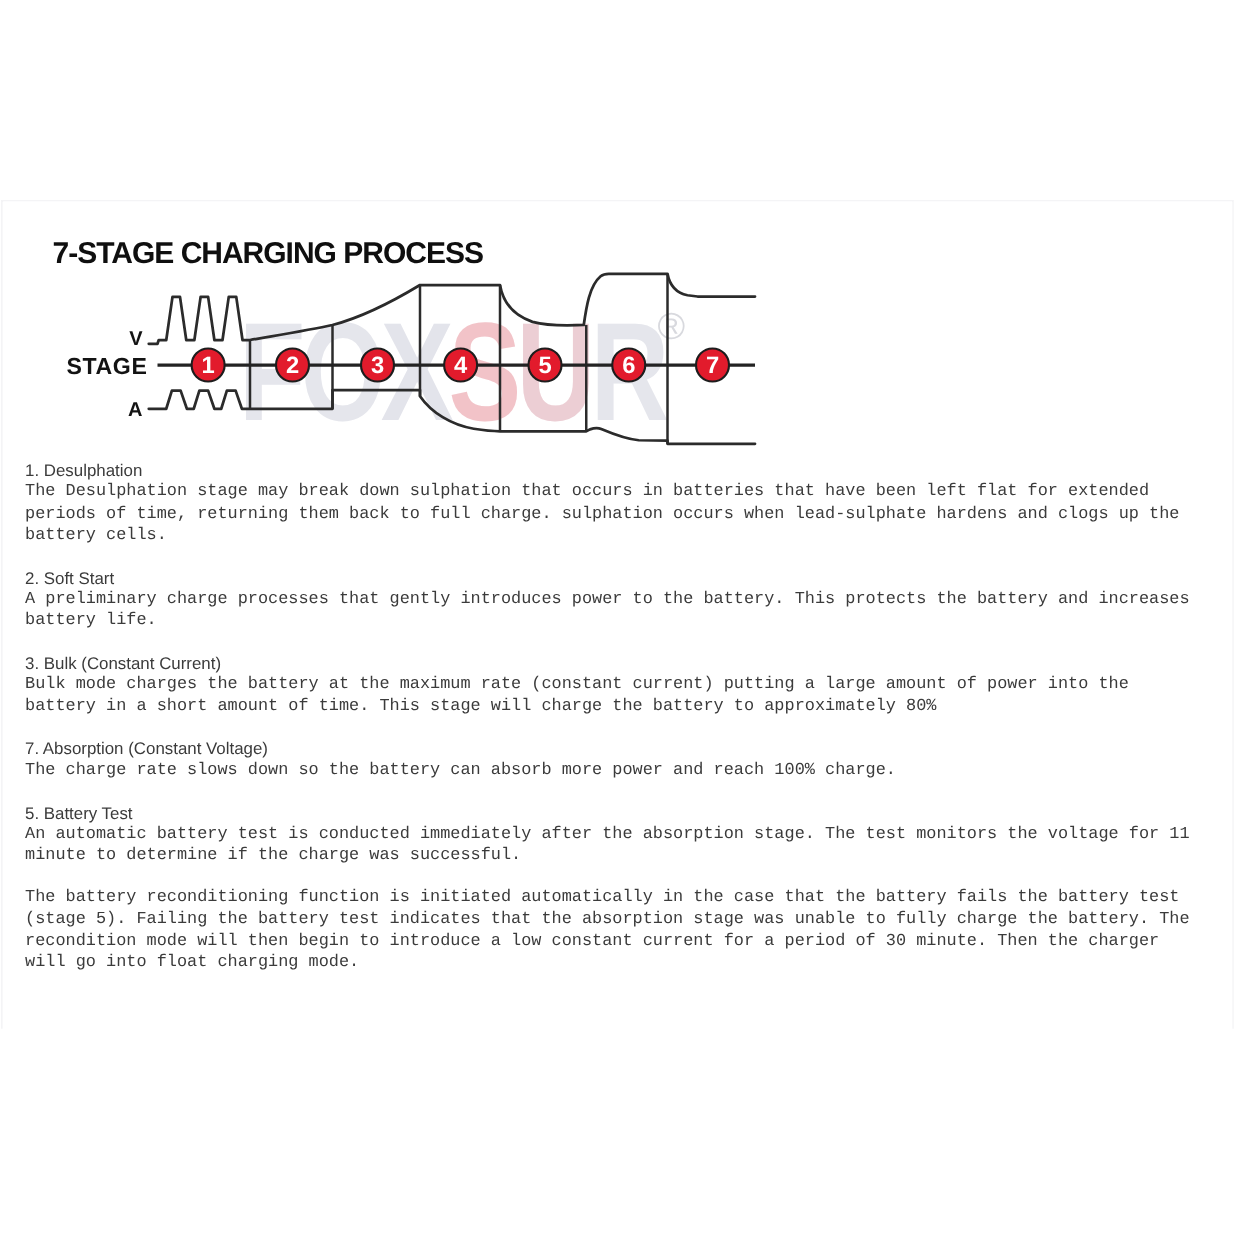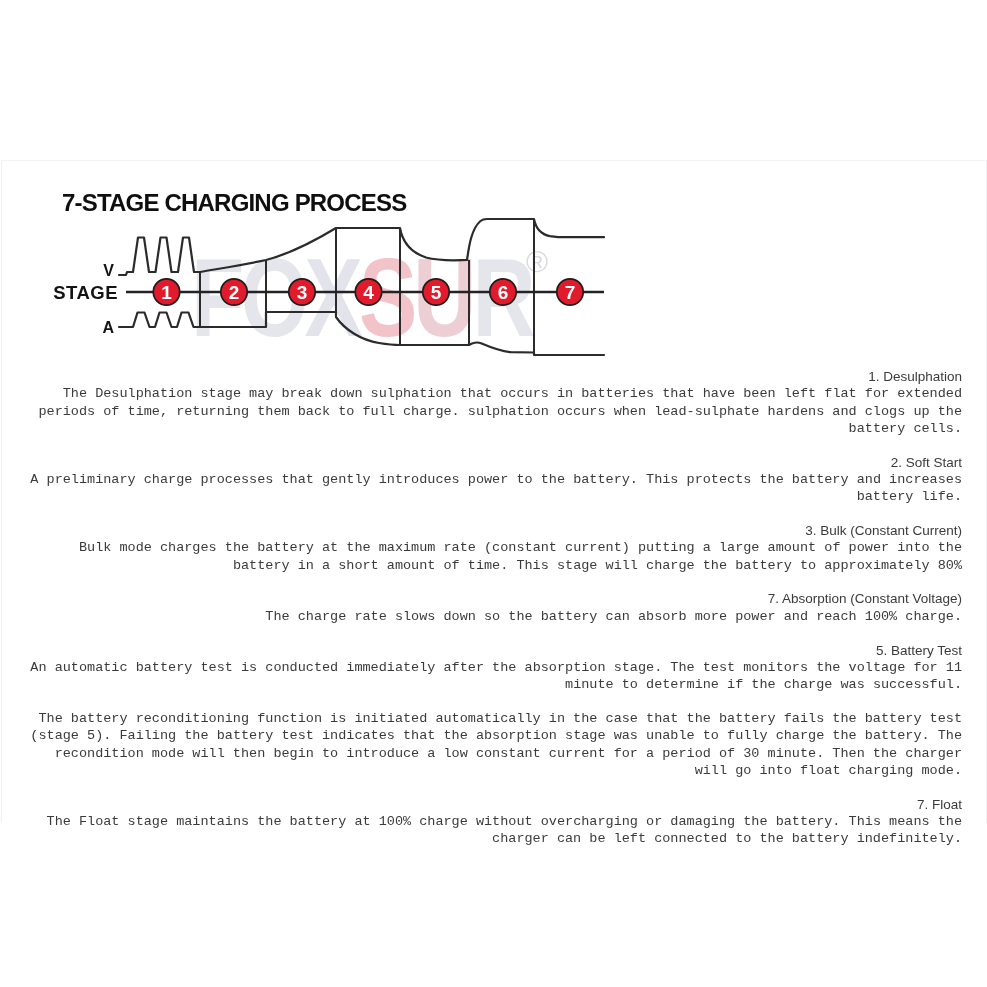--- a/index.html
+++ b/index.html
@@ -8,21 +8,21 @@
     font-family:"Liberation Sans",sans-serif;overflow:hidden;
   }
   .frame{
     position:absolute;left:1px;top:160px;width:984px;height:662px;
     border-left:1px solid #f1f1f3;border-right:1px solid #f1f1f3;border-top:1px solid #f4f4f6;
     pointer-events:none;
   }
   .page-title{
     position:absolute;left:42px;top:175px;
     font-size:24px;font-weight:700;letter-spacing:-0.8px;color:#0f0f0f;
-    white-space:nowrap;line-height:1;margin-left:20px;
+    white-space:nowrap;line-height:1;
   }
   .watermark{
     position:absolute;left:191px;top:242px;z-index:1;
     font-size:112px;font-weight:700;line-height:1;letter-spacing:-5px;
     transform:scaleX(0.78);transform-origin:left top;white-space:nowrap;
     user-select:none;
   }
   .watermark-reg{
     position:absolute;left:526px;top:247px;z-index:1;
     font-size:30px;color:#d8d9de;line-height:1;font-weight:400;
@@ -32,21 +32,21 @@
   .boundary{fill:none;stroke:#2b2b2b;stroke-width:2;}
   .stage-axis{stroke:#232323;stroke-width:2.6;}
   .axis-lab{font:700 16px "Liberation Sans",sans-serif;fill:#131313;}
   .axis-lab-big{font:700 18.5px "Liberation Sans",sans-serif;fill:#131313;letter-spacing:0.5px;}
   .stage-circle{stroke:#1d1d1d;stroke-width:1.7;}
   .stage-num{font:700 19px "Liberation Sans",sans-serif;fill:#ffffff;text-anchor:middle;}
   .sections{
     position:absolute;left:20px;top:368px;width:942px;z-index:3;
     font-size:13.5px;line-height:17.3px;color:#3b3b3b;
   }
-  .section{margin:0 0 16.5px 0;text-align:right;}
+  .section{margin:0 0 16.5px 0;}
   .section-heading{display:block;}
   .section-body{display:block;font-family:Liberation Mono, monospace;}
 </style>
 </head>
 <body>
 
 <div class="frame"></div>
 
 <h1 class="page-title">7-STAGE CHARGING PROCESS</h1>
 
@@ -137,17 +137,13 @@
     <span class="section-heading">7. Absorption (Constant Voltage)</span>
     <span class="section-body">The charge rate slows down so the battery can absorb more power and reach 100% charge.</span>
   </div>
   <div class="section">
     <span class="section-heading">5. Battery Test</span>
     <span class="section-body">An automatic battery test is conducted immediately after the absorption stage. The test monitors the voltage for 11 minute to determine if the charge was successful.</span>
   </div>
   <div class="section">
     <span class="section-body">The battery reconditioning function is initiated automatically in the case that the battery fails the battery test (stage 5). Failing the battery test indicates that the absorption stage was unable to fully charge the battery. The recondition mode will then begin to introduce a low constant current for a period of 30 minute. Then the charger will go into float charging mode.</span>
   </div>
-  <div class="section">
-    <span class="section-heading">7. Float</span>
-    <span class="section-body">The Float stage maintains the battery at 100% charge without overcharging or damaging the battery. This means the charger can be left connected to the battery indefinitely.</span>
-  </div>
 </div>
 
 </body></html>

